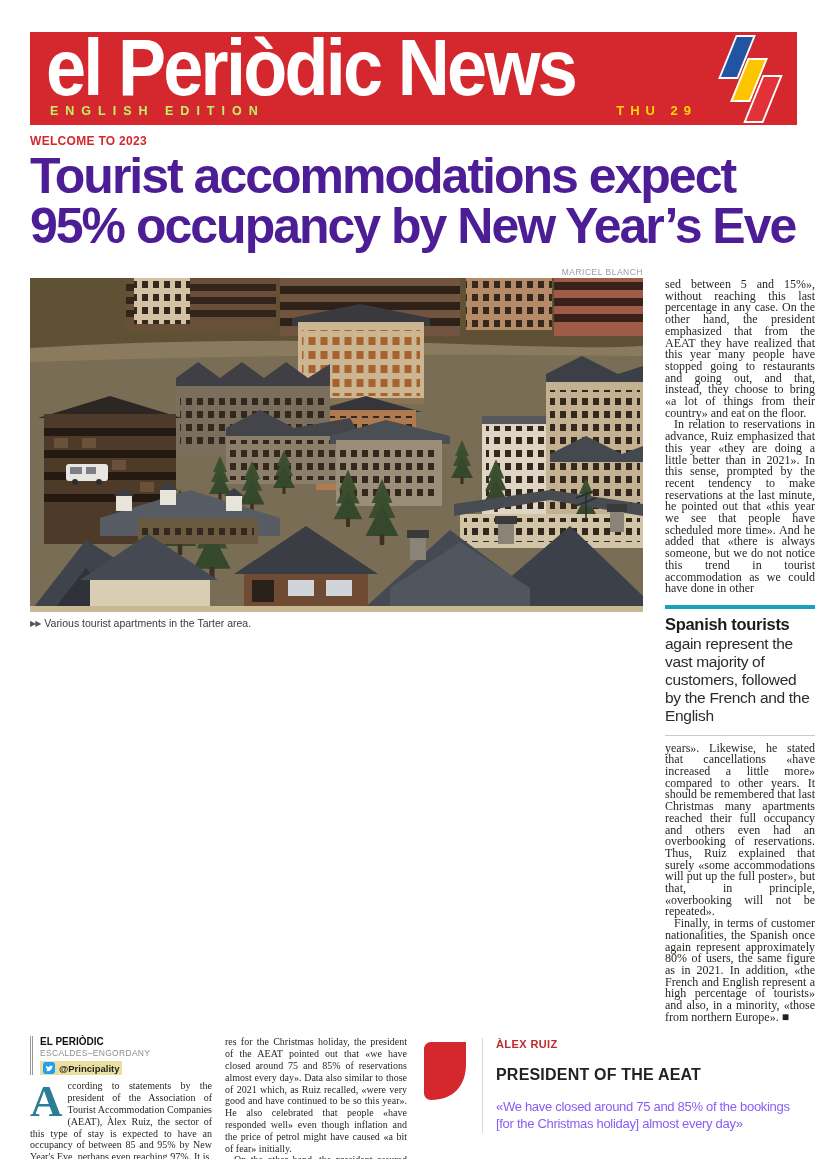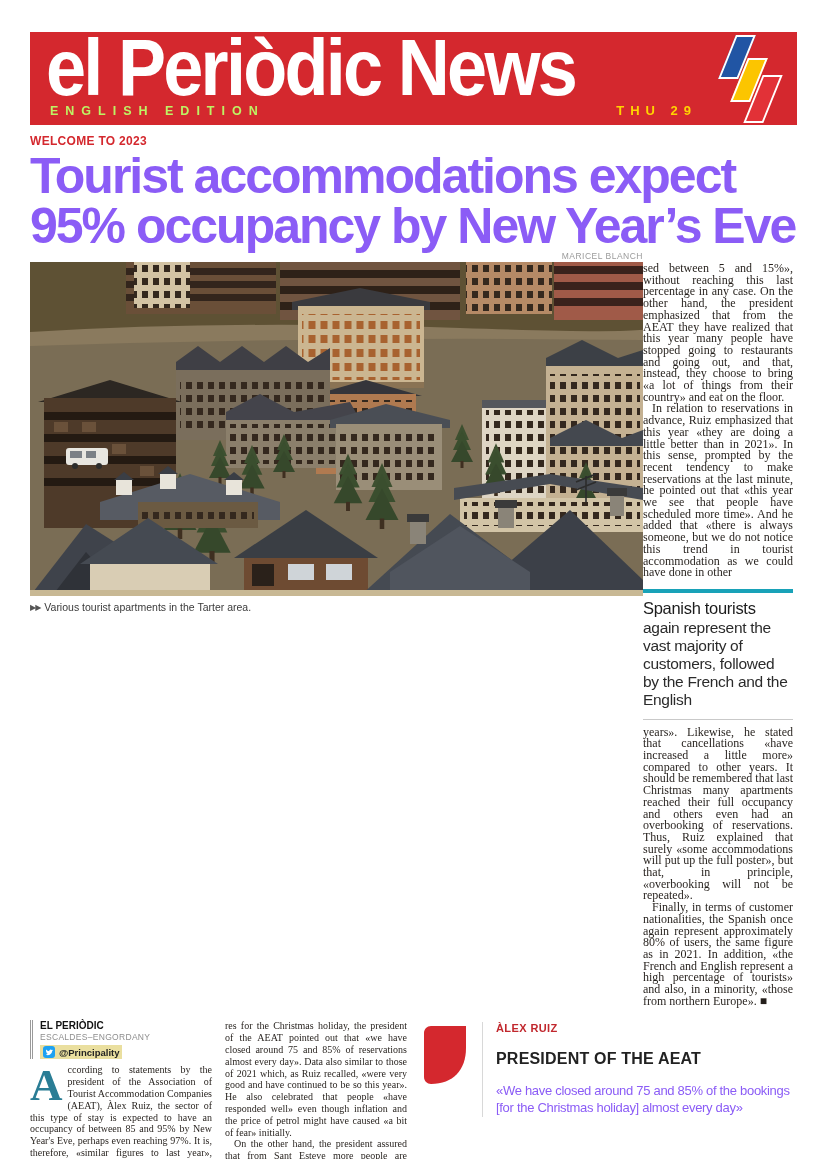--- a/index.html
+++ b/index.html
@@ -17,39 +17,39 @@
   .masthead-date { position:absolute; right:100px; bottom:7px; color:#ffd400; font-weight:bold;
     font-size:13px; letter-spacing:6px; }
   .masthead-logo { position:absolute; right:10px; top:0; width:72px; height:93px; }
   .logo-stripe { position:absolute; width:20px; height:44px; transform:skewX(-22deg); border:2px solid #fff; }
   .logo-stripe.blue { left:12px; top:3px; background:#2155a4; }
   .logo-stripe.yellow { left:24px; top:26px; background:#fcc500; }
   .logo-stripe.red { left:38px; top:43px; background:#e23137; height:48px; }
 
   
   .kicker { margin-top:9px; color:#d4282e; font-weight:bold; font-size:12px; letter-spacing:.3px; }
-  .headline { margin-top:3px; color:#8b5cf6; font-weight:bold; font-size:50px; line-height:1.0;
+  .headline { margin-top:3px; color:#4c1d95; font-weight:bold; font-size:50px; line-height:1.0;
     letter-spacing:-2px; }
   .decks { display:flex; gap:26px; margin-top:12px; }
   .deck { flex:1; border-left:5px solid #a9c9dd; padding-left:9px; font-size:17.5px; line-height:1.2;
     font-weight:600; color:#2a2a2a; letter-spacing:-.2px; }
 
   
-  .main-grid { display:grid; grid-template-columns:613px 150px; gap:0; margin-top:0; }
+  .main-grid { display:grid; grid-template-columns:613px 150px; gap:22px; margin-top:16px; }
   .photo-credit { text-align:right; font-size:8.5px; color:#9a9a9a; letter-spacing:.5px; height:11px; }
   .photo-frame { width:613px; height:334px; overflow:hidden; background:#75684f; }
   .caption { margin-top:5px; font-size:10.5px; color:#3a3a3a; }
   .caption .arrows { color:#555; font-size:8px; letter-spacing:-1px; margin-right:4px; vertical-align:1px; }
 
   .sidebar { padding-top:12px; }
   .sb-text { font-family:"Liberation Serif", serif; font-size:12px; line-height:11.7px;
     text-align:justify; color:#241f1b; }
   .sb-text + .sb-text { text-indent:9px; }
   .teal-rule { height:4px; background:#18a2b8; margin:10px 0 6px 0; }
-  .pull-title { font-size:16.5px; font-weight:400; color:#1c1c1c; line-height:1.15; letter-spacing:-.3px; }
+  .pull-title { font-size:16.5px; font-weight:700; color:#1c1c1c; line-height:1.15; letter-spacing:-.3px; }
   .pull-text { font-size:15.5px; color:#2b2b2b; line-height:1.17; letter-spacing:-.3px; margin-top:1px; }
   .thin-rule { border-top:1px solid #c9c9c9; margin:9px 0 7px 0; }
 
   
   .story { display:grid; grid-template-columns:repeat(4,1fr); column-gap:13px; margin-top:13px; }
   .story-col { min-height:10px; }
   .byline { border-left:3px double #9a9a9a; padding-left:7px; margin-bottom:5px; }
   .byline-source { font-size:10px; font-weight:bold; color:#111; }
   .byline-place { font-size:8.5px; color:#8e8e8e; letter-spacing:.3px; margin-top:1px; }
   .twitter-row { margin-top:3px; background:#eadf9f; display:flex; align-items:center; gap:4px;

